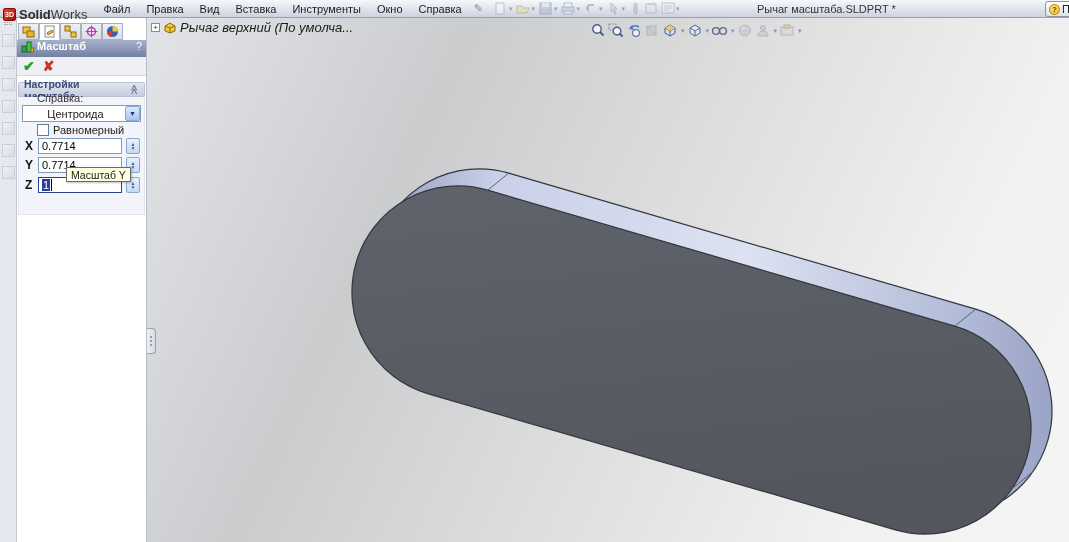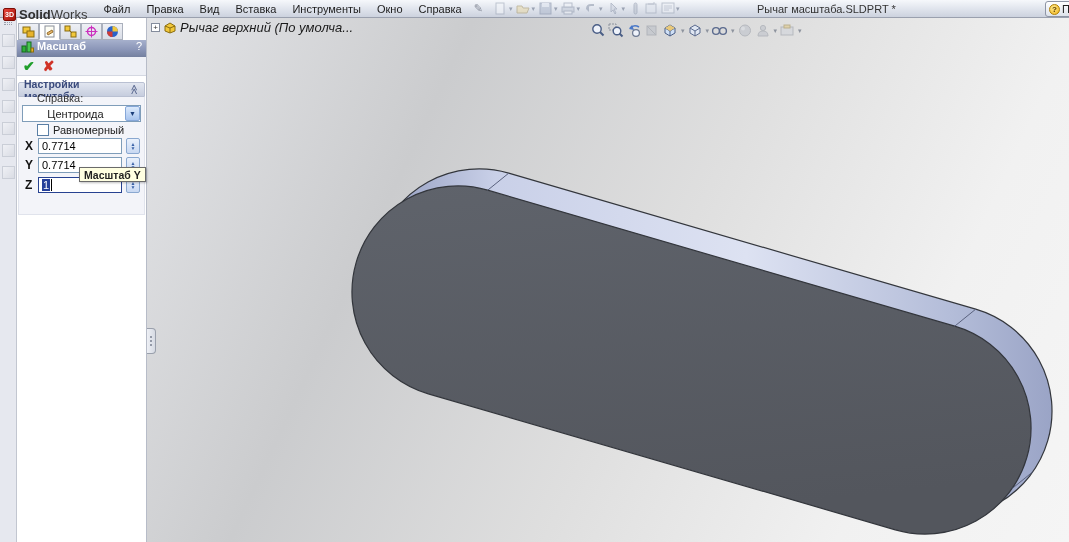--- a/index.html
+++ b/index.html
@@ -75,23 +75,23 @@
     border:1px solid #7f9db9; font-family:"Liberation Sans",sans-serif; font-size:11px; padding-left:3px; }
   .spinner { position:absolute; left:109px; top:0; width:14px; height:16px;
     background:linear-gradient(180deg,#eaf1fc,#c8d8f2); border:1px solid #8aa8d0; border-radius:2px;
     display:flex; flex-direction:column; align-items:center; justify-content:center; }
   .spinner span { font-size:5px; line-height:4px; color:#3a62a8; }
   .z-field { position:absolute; left:21px; top:0; width:84px; height:16px; background:#fff;
     border:1px solid #274291; padding:1px 0 0 3px; }
   .z-sel { background:#26409a; color:#fff; padding:0 1px; }
   .caret-bar { border-left:1px solid #000; margin-left:1px; }
 
-  .tooltip { position:absolute; left:79px; top:167px; height:15px; padding:1px 4px;
+  .tooltip { position:absolute; left:66px; top:167px; height:15px; padding:1px 4px;
     background:#ffffe1; border:1px solid #6a6a6a; box-shadow:1px 1px 2px rgba(0,0,0,.25);
-    font-size:10.5px; color:#222; z-index:60; white-space:nowrap;font-weight:bold; }
+    font-size:10.5px; color:#222; z-index:60; white-space:nowrap; }
 
   
   .split-handle { position:absolute; left:147px; top:328px; width:9px; height:26px;
     background:linear-gradient(90deg,#eef0f5,#d6dae3); border:1px solid #9aa0ac; border-left:none;
     border-radius:0 4px 4px 0; z-index:35; display:flex; flex-direction:column; align-items:center; justify-content:center; gap:2px; }
   .split-handle i { width:2px; height:2px; background:#7a8090; border-radius:50%; }
 
   
   .viewport { position:absolute; left:147px; top:18px; width:922px; height:524px;
     background:linear-gradient(115deg,#e3e4e7 0%,#cbccce 28%,#dfdfdf 55%,#f1f1f1 80%,#f5f5f5 100%); z-index:10; }

